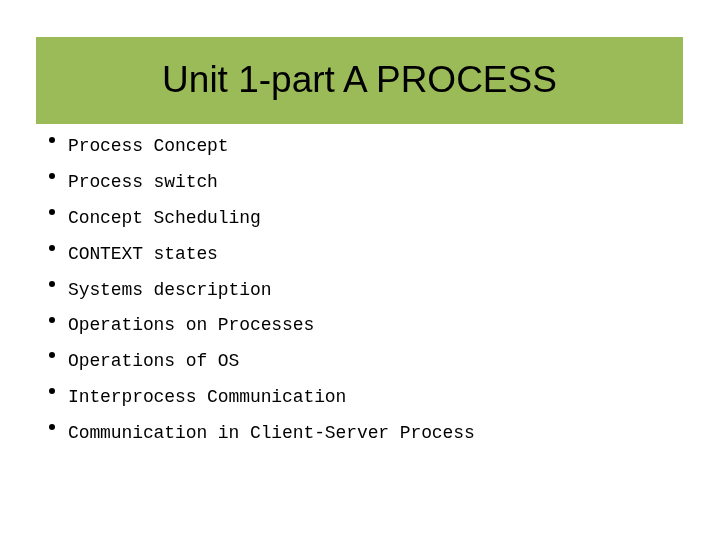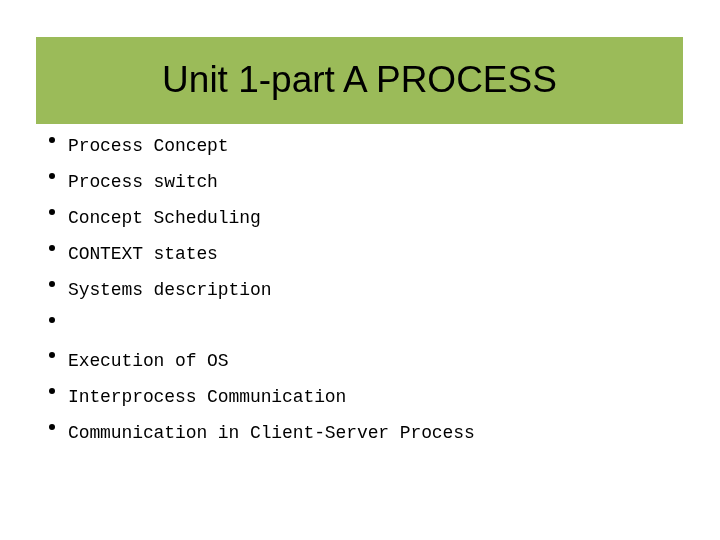--- a/index.html
+++ b/index.html
@@ -122,25 +122,26 @@
       <span class="bullet-label">CONTEXT states</span>
     </li>
 
     <li class="bullet-row">
       <span class="bullet-marker"><span class="dot"></span></span>
       <span class="bullet-label">Systems description</span>
     </li>
 
     <li class="bullet-row">
       <span class="bullet-marker"><span class="dot"></span></span>
+      <span class="bullet-label">Operations on Processes</span>
     </li>
 
     <li class="bullet-row">
       <span class="bullet-marker"><span class="dot"></span></span>
-      <span class="bullet-label">Execution of OS</span>
+      <span class="bullet-label">Operations of OS</span>
     </li>
 
     <li class="bullet-row">
       <span class="bullet-marker"><span class="dot"></span></span>
       <span class="bullet-label">Interprocess Communication</span>
     </li>
 
     <li class="bullet-row">
       <span class="bullet-marker"><span class="dot"></span></span>
       <span class="bullet-label">Communication in Client-Server Process</span>

